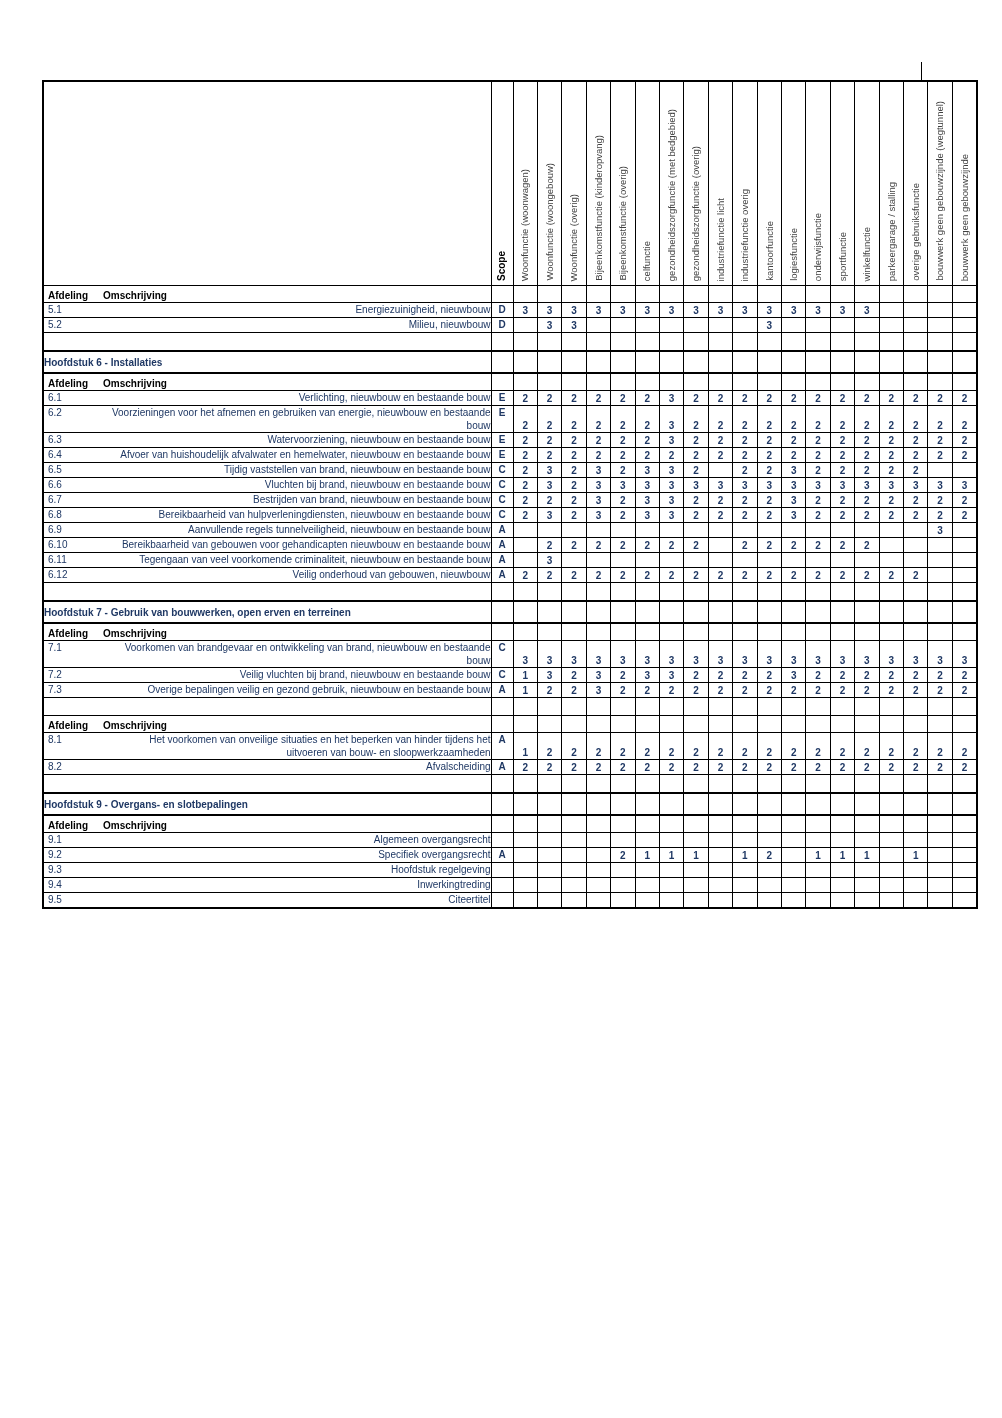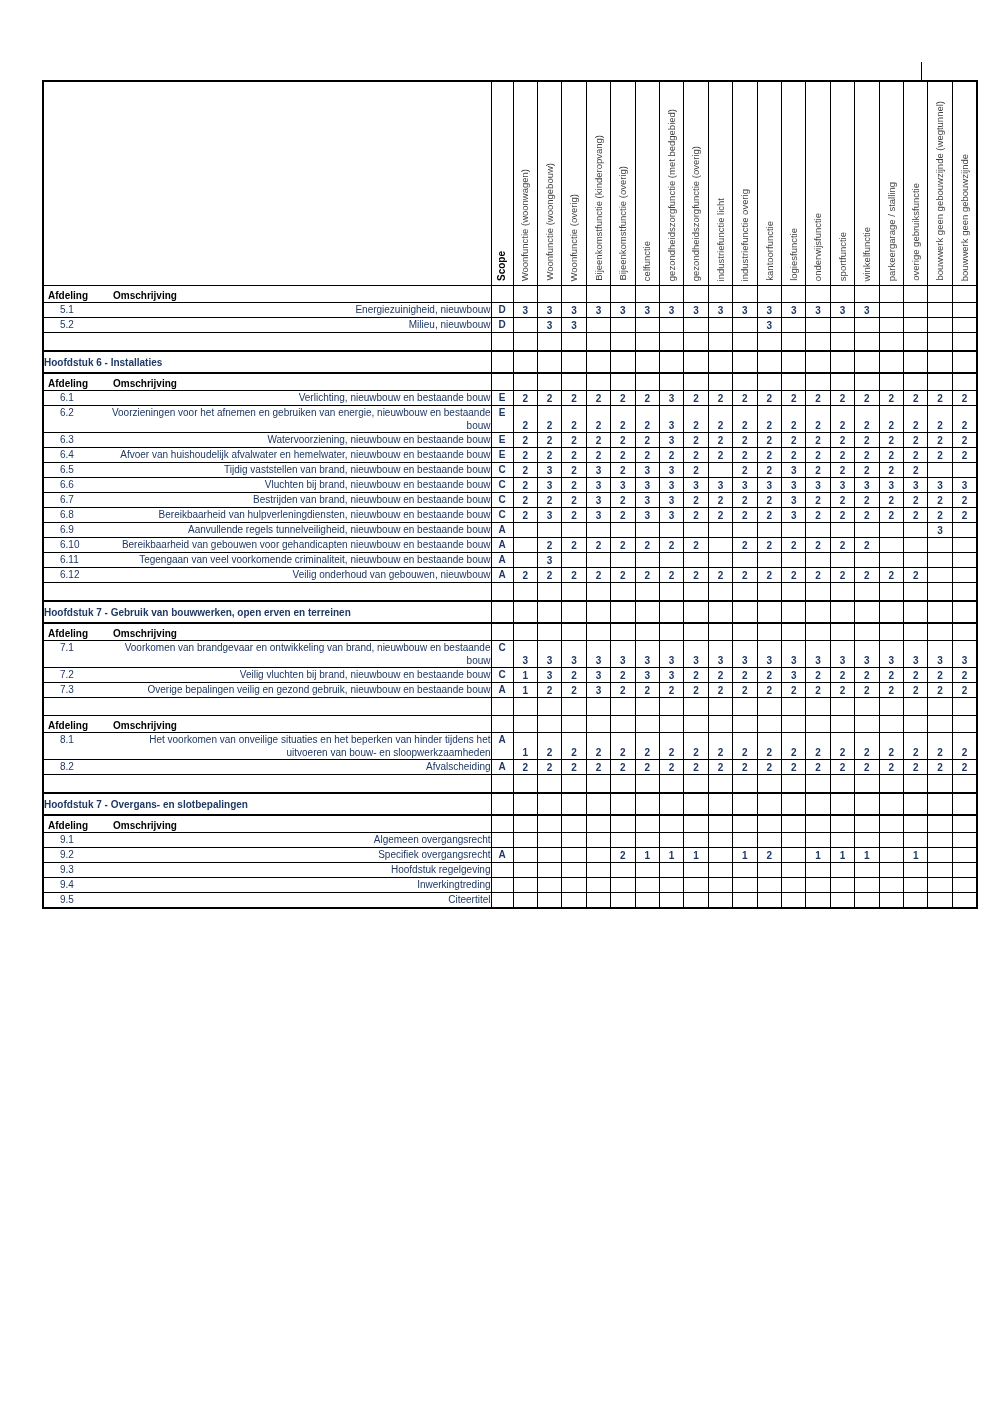--- a/index.html
+++ b/index.html
@@ -31,27 +31,27 @@
   
   tr.title-row td { border-top:2px solid #000; border-bottom:2px solid #000; height:20px; }
   td.title-cell {
     font-weight:bold; font-size:14px; color:#000;
     padding-left:3px; vertical-align:middle; white-space:nowrap;
   }
 
   
   tr.afdhead-row td { height:16px; vertical-align:bottom; }
   .afd-h, .oms-h { font-weight:bold; color:#000; font-size:10px; }
-  .afd-h { display:inline-block; width:69px; padding-left:4px; box-sizing:border-box; }
+  .afd-h { display:inline-block; width:59px; padding-left:4px; box-sizing:border-box; }
 
   
   tr.data-row td { height:14px; }
   td.desc-cell { vertical-align:top; }
   .rowdesc { display:flex; align-items:flex-start; }
-  .afd-num { flex:0 0 59px; padding-left:16px; box-sizing:border-box; white-space:nowrap; }
+  .afd-num { flex:0 0 59px; padding-left:4px; box-sizing:border-box; white-space:nowrap; }
   .oms-lines { flex:1 1 auto; min-width:0; }
   .oms-line { white-space:nowrap; overflow:hidden;text-align:right; }
   td.scope-cell {
     text-align:center; vertical-align:top; font-weight:bold;
     font-size:9.5px; padding-top:1px;
   }
   td.val-cell {
     text-align:center; vertical-align:bottom; font-weight:bold;
     font-size:9.5px; padding-bottom:1px;
   }
@@ -949,21 +949,21 @@
         <td></td>
         <td></td>
         <td></td>
         <td></td>
         <td></td>
         <td></td>
         <td></td>
         <td></td>
       </tr>
       <tr class="title-row">
-        <td class="title-cell">Hoofdstuk 7 - Overgans- en slotbepalingen</td>
+        <td class="title-cell">Hoofdstuk 9 - Overgans- en slotbepalingen</td>
         <td></td>
         <td></td>
         <td></td>
         <td></td>
         <td></td>
         <td></td>
         <td></td>
         <td></td>
         <td></td>
         <td></td>

